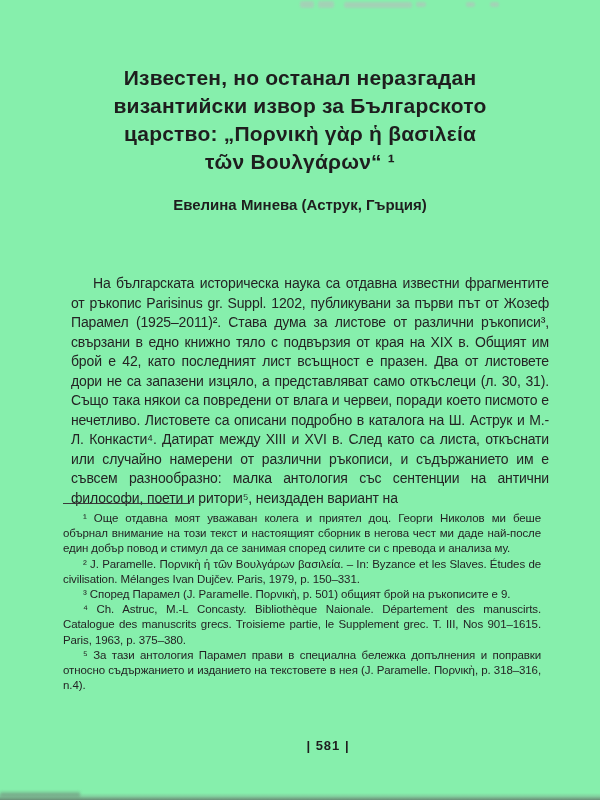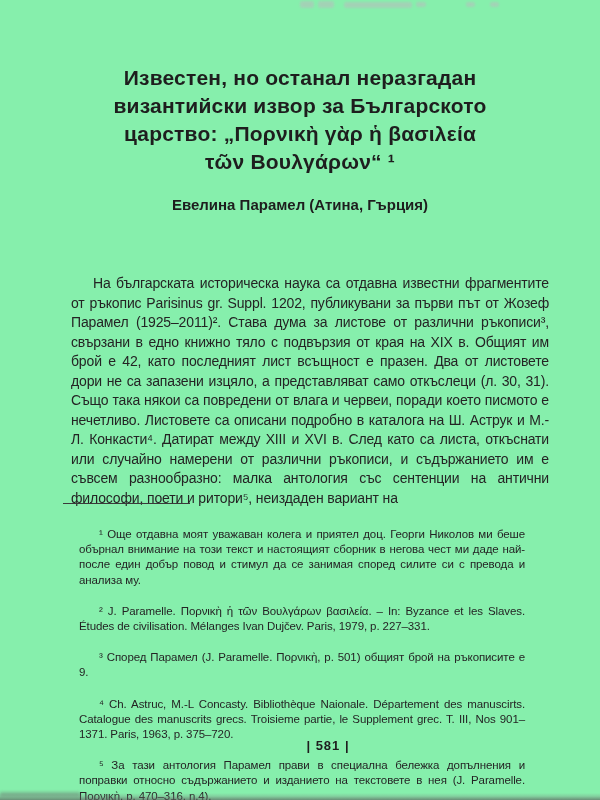--- a/index.html
+++ b/index.html
@@ -79,21 +79,21 @@
     position: absolute;
     top: 511px;
     left: 63px;
     width: 478px;
     font-size: 11.5px;
     line-height: 15.2px;
     text-align: justify;
     letter-spacing: -0.1px;
   }
   .footnotes p {
-    margin: 16px;
+    margin: 0;
     text-indent: 20px;
   }
   .page-number {
     position: absolute;
     top: 738px;
     left: 0;
     width: 100%;
     text-align: center;
     font-size: 13px;
     font-weight: bold;
@@ -130,32 +130,32 @@
   <div class="smudge s3"></div>
   <div class="smudge s4"></div>
   <div class="smudge s5"></div>
   <div class="smudge s6"></div>
 
   <h1 class="title">Известен, но останал неразгадан
 византийски извор за Българското
 царство: „Πορνικὴ γὰρ ἡ βασιλεία
 τῶν Βουλγάρων“ ¹</h1>
 
-  <div class="author">Евелина Парамел (Атина, Гърция)</div>
+  <div class="author">Евелина Минева (Аструк, Гърция)</div>
 
   <p class="body-par">На българската историческа наука са отдавна известни фрагментите от ръкопис Parisinus gr. Suppl. 1202, публикувани за първи път от Жозеф Парамел (1925–2011)². Става дума за листове от различни ръкописи³, свързани в едно книжно тяло с подвързия от края на XIX в. Общият им брой е 42, като последният лист всъщност е празен. Два от листовете дори не са запазени изцяло, а представляват само откъслеци (л. 30, 31). Също така някои са повредени от влага и червеи, поради което писмото е нечетливо. Листовете са описани подробно в каталога на Ш. Аструк и М.-Л. Конкасти⁴. Датират между XIII и XVI в. След като са листа, откъснати или случайно намерени от различни ръкописи, и съдържанието им е съвсем разнообразно: малка антология със сентенции на антични философи, поети и ритори⁵, неиздаден вариант на</p>
 
   <div class="fn-rule"></div>
 
   <div class="footnotes">
     <p>¹ Още отдавна моят уважаван колега и приятел доц. Георги Николов ми беше обърнал внимание на този текст и настоящият сборник в негова чест ми даде най-после един добър повод и стимул да се занимая според силите си с превода и анализа му.</p>
-    <p>² J. Paramelle. Πορνικὴ ἡ τῶν Βουλγάρων βασιλεία. – In: Byzance et les Slaves. Études de civilisation. Mélanges Ivan Dujčev. Paris, 1979, p. 227–331.</p>
+    <p>² J. Paramelle. Πορνικὴ ἡ τῶν Βουλγάρων βασιλεία. – In: Byzance et les Slaves. Études de civilisation. Mélanges Ivan Dujčev. Paris, 1979, p. 150–331.</p>
     <p>³ Според Парамел (J. Paramelle. Πορνικὴ, p. 501) общият брой на ръкописите е 9.</p>
-    <p>⁴ Ch. Astruc, M.-L Concasty. Bibliothèque Naionale. Département des manuscirts. Catalogue des manuscrits grecs. Troisieme partie, le Supplement grec. T. III, Nos 901–1371. Paris, 1963, p. 375–720.</p>
-    <p>⁵ За тази антология Парамел прави в специална бележка допълнения и поправки относно съдържанието и изданието на текстовете в нея (J. Paramelle. Πορνικὴ, p. 470–316, n.4).</p>
+    <p>⁴ Ch. Astruc, M.-L Concasty. Bibliothèque Naionale. Département des manuscirts. Catalogue des manuscrits grecs. Troisieme partie, le Supplement grec. T. III, Nos 901–1615. Paris, 1963, p. 375–380.</p>
+    <p>⁵ За тази антология Парамел прави в специална бележка допълнения и поправки относно съдържанието и изданието на текстовете в нея (J. Paramelle. Πορνικὴ, p. 318–316, n.4).</p>
   </div>
 
   <div class="page-number">| 581 |</div>
 
   <div class="edge-corner"></div>
   <div class="edge-bottom"></div>
 
 </div>
 
 </body></html>

